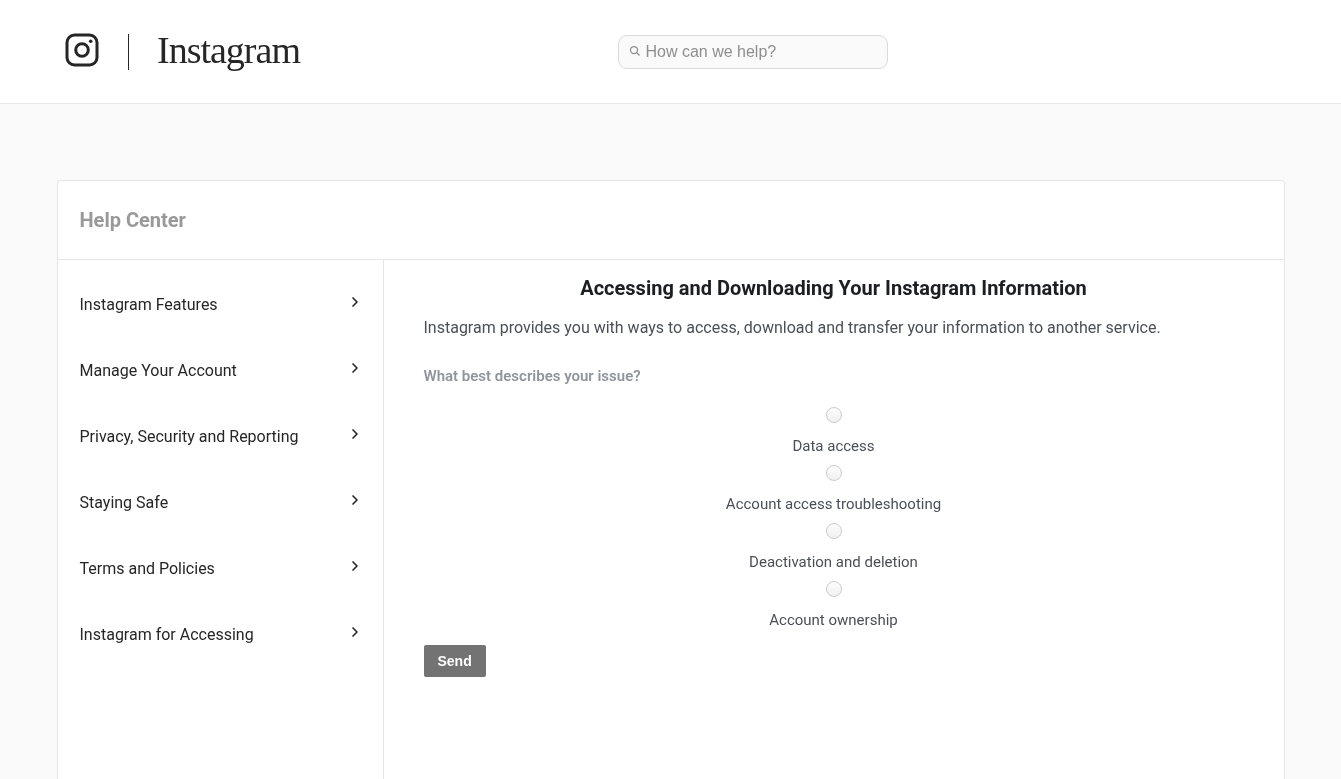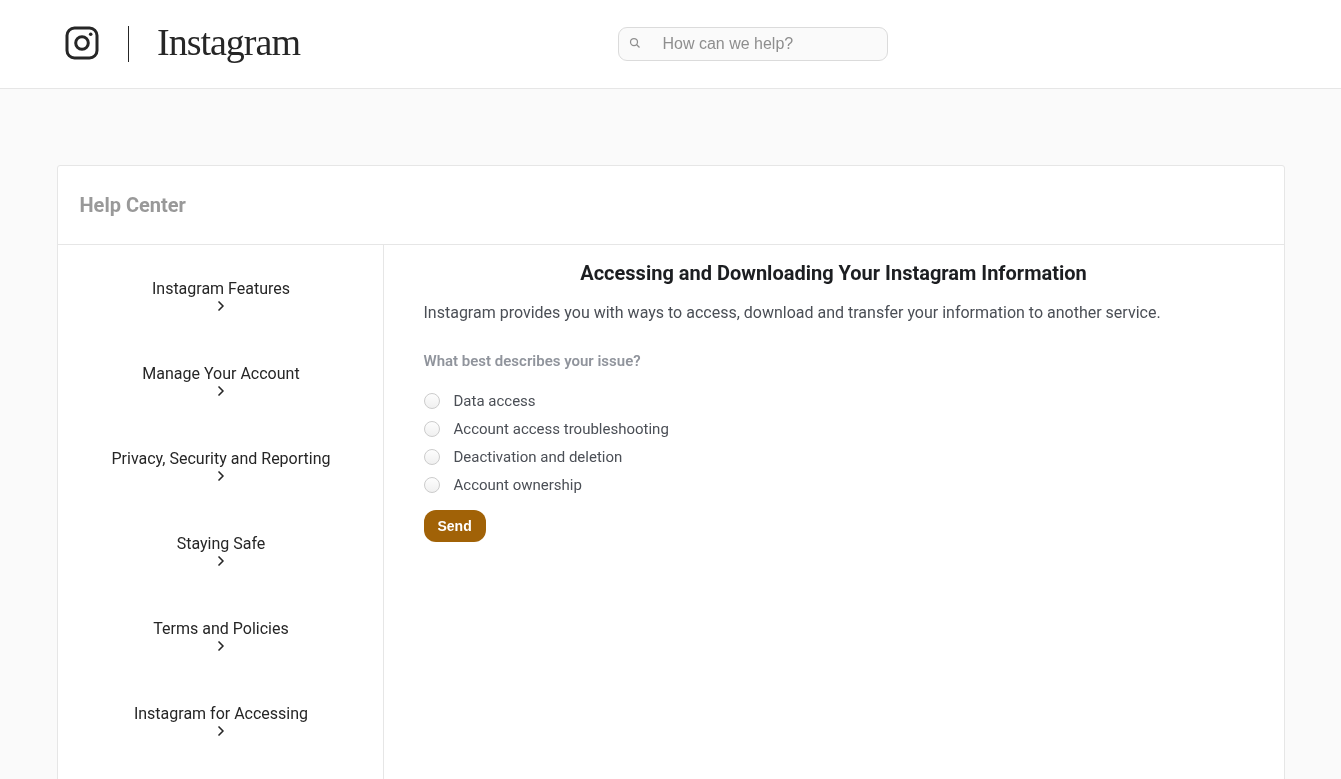--- a/index.html
+++ b/index.html
@@ -5,21 +5,21 @@
   * { margin: 0; padding: 0; box-sizing: border-box; }
   body {
     font-family: -apple-system, BlinkMacSystemFont, "Segoe UI", Roboto, Helvetica, Arial, sans-serif;
     background: #fafafa;
     color: #262626;
     font-size: 14px;
   }
   .topbar {
     background: #fff;
     border-bottom: 1px solid #e6e6e6;
-    height: 89px;
+    height: 104px;
     display: flex;
     align-items: center;
     padding: 0 64px;
   }
   .logo-group {
     display: flex;
     align-items: center;
     gap: 28px;
   }
   .logo-divider {
@@ -42,21 +42,21 @@
   }
   .search-box {
     width: 270px;
     height: 34px;
     border: 1px solid #dbdbdb;
     border-radius: 9px;
     background: #fafafa;
     display: flex;
     align-items: center;
     padding: 0 10px;
-    gap: 21px;
+    gap: 4px;
   }
   .search-box svg { flex: 0 0 auto; }
   .search-box input {
     border: none;
     outline: none;
     background: transparent;
     font-size: 16px;
     color: #262626;
     width: 100%;
   }
@@ -88,21 +88,20 @@
     min-height: 540px;
   }
   .sidebar-item {
     display: flex;
     align-items: center;
     justify-content: space-between;
     padding: 24px 20px 22px 22px;
     cursor: pointer;
     font-size: 16px;
     color: #262626;
-    flex-direction: column;
   }
   .main {
     flex: 1;
     padding: 16px 40px 40px 40px;
   }
   .main h2 {
     font-size: 20px;
     font-weight: 700;
     color: #1c1e21;
     margin-bottom: 18px;
@@ -123,37 +122,38 @@
     display: flex;
     flex-direction: column;
     gap: 10px;
     margin-bottom: 16px;
   }
   .option {
     display: flex;
     align-items: center;
     gap: 14px;
     cursor: pointer;
+    flex-direction: column;
   }
   .radio {
     width: 16px;
     height: 16px;
     border: 1px solid #ccc;
     border-radius: 50%;
     background: linear-gradient(#fdfdfd, #f0f0f0);
   }
   .option-label {
     font-size: 15px;
     color: #4b4f56;
   }
   .send-btn {
-    background: #a16207;
+    background: #737373;
     color: #fff;
     border: none;
-    border-radius: 12px;
+    border-radius: 2px;
     padding: 8px 14px;
     font-size: 14px;
     font-weight: 700;
     cursor: pointer;
   }
 </style>
 </head>
 <body>
 
 <div class="topbar">

